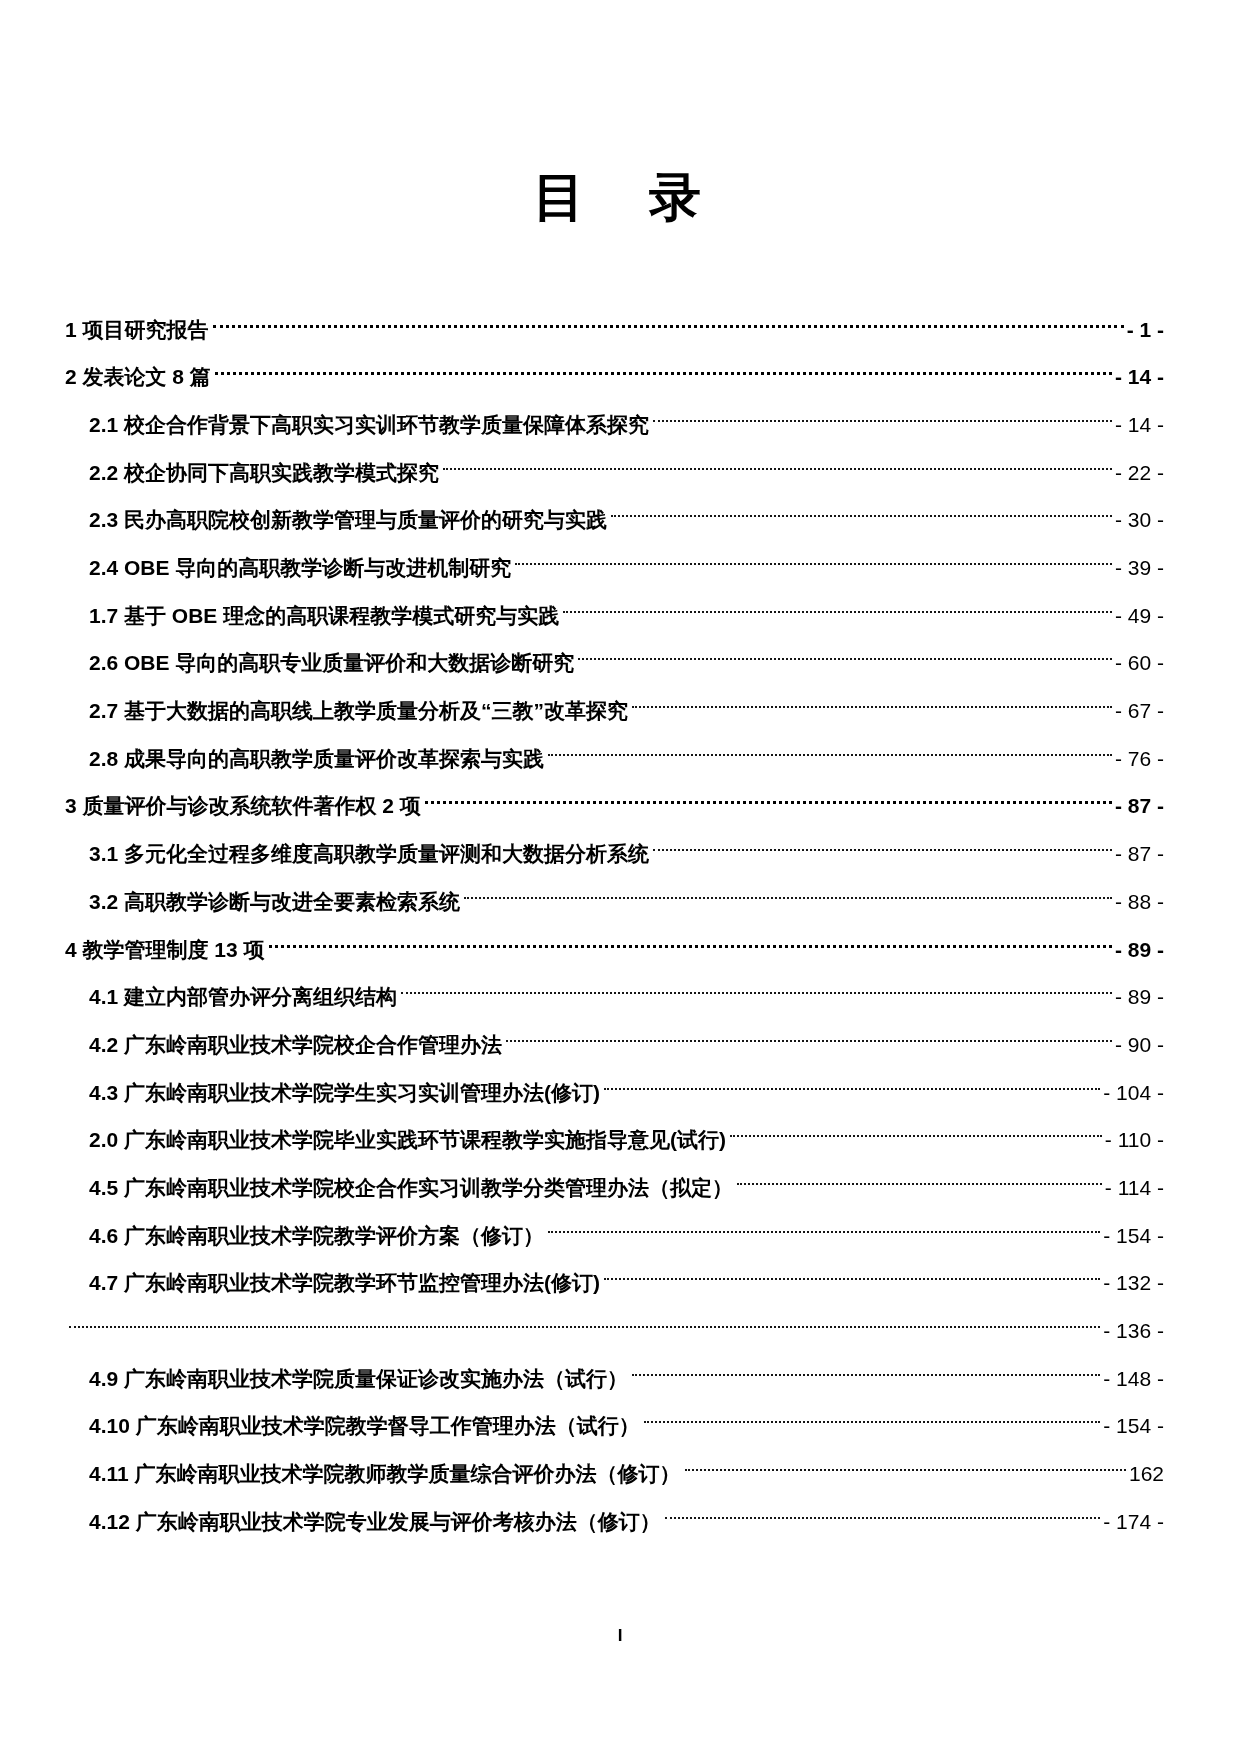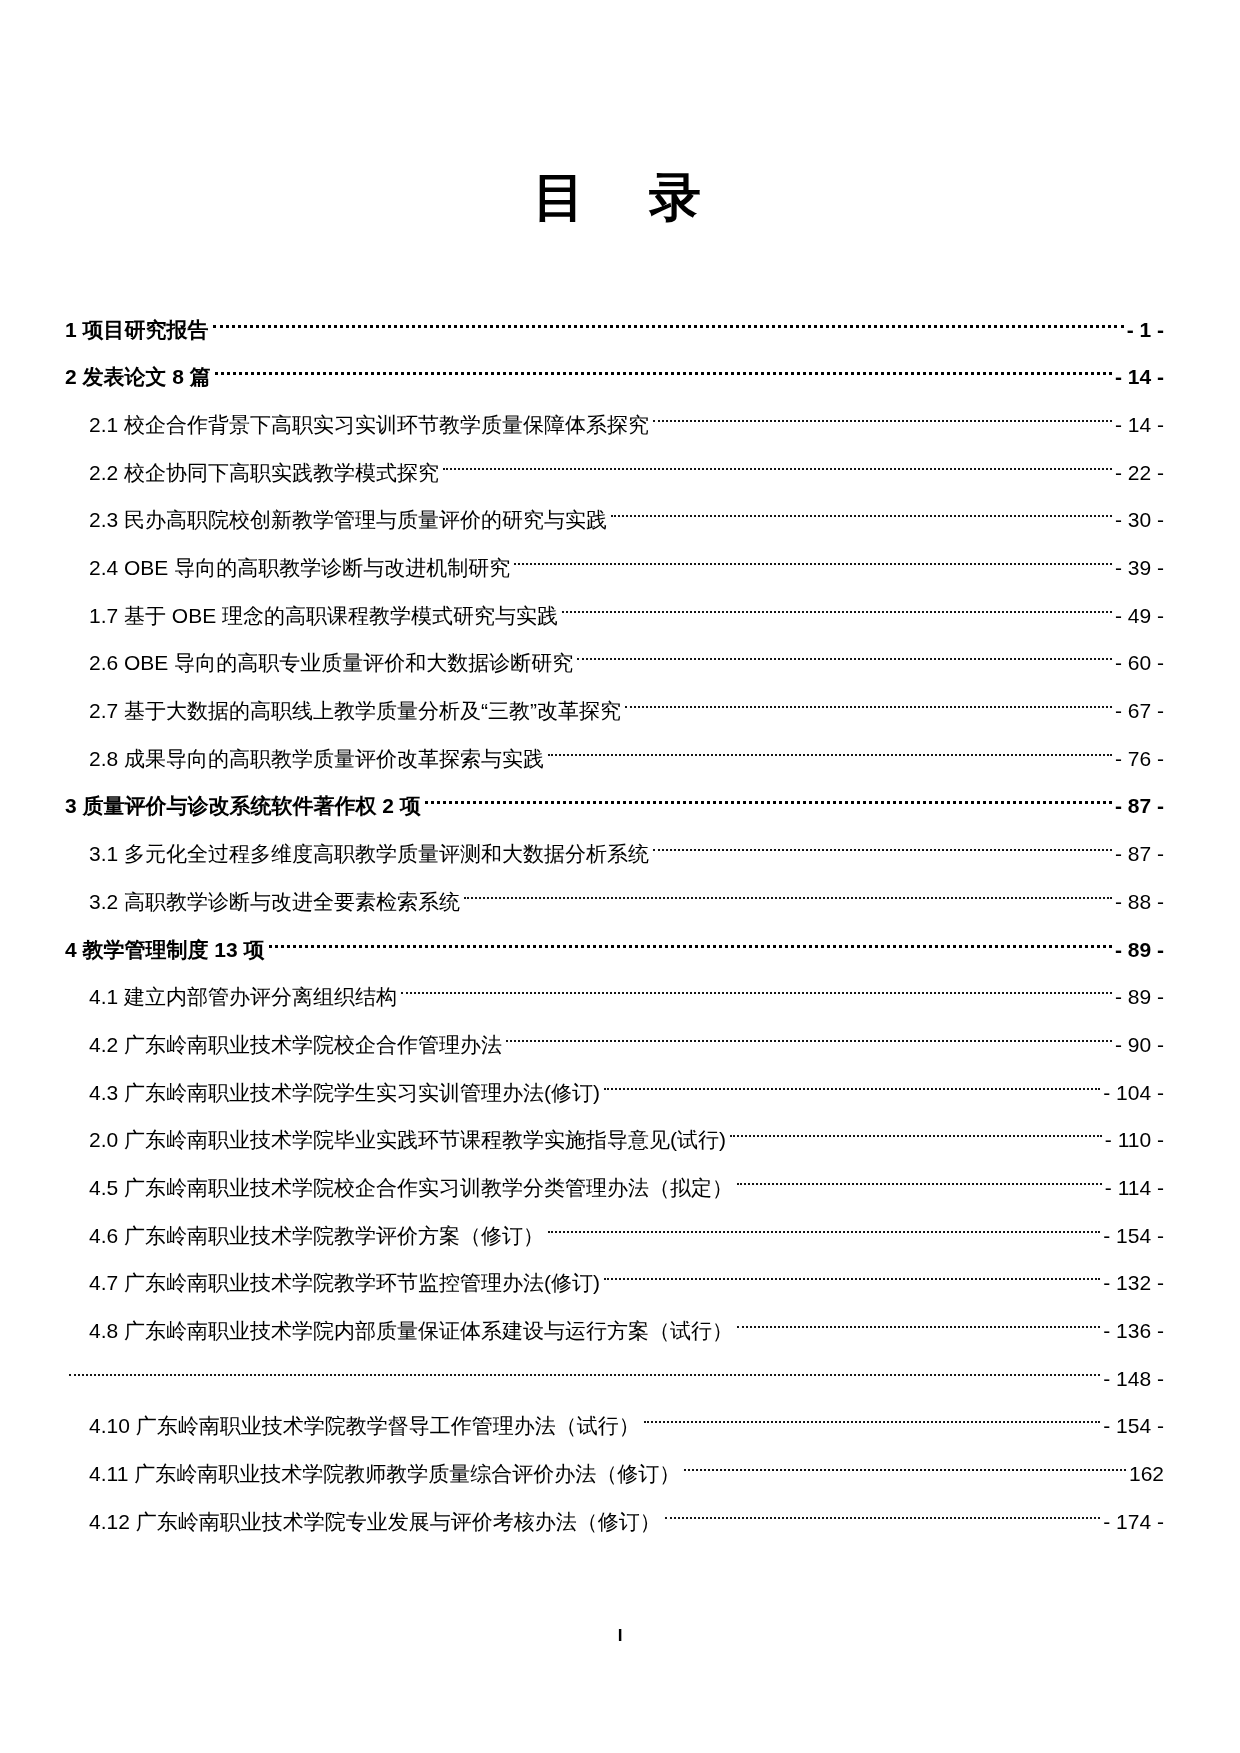--- a/index.html
+++ b/index.html
@@ -32,21 +32,21 @@
   }
   .toc-row {
     display: flex;
     align-items: flex-start;
     height: 47.7px;
     font-size: 21px;
     line-height: 1;
     white-space: nowrap;
   }
   .toc-row.lvl1 { font-weight: 700; }
-  .toc-row.lvl2 .row-label { padding-left: 24px; }
+  .toc-row.lvl2 .row-label { padding-left: 24px; font-weight: bold; }
   .row-label { flex: 0 0 auto; }
   .row-page  { flex: 0 0 auto; }
   .dots {
     flex: 1 1 auto;
     min-width: 12px;
     border-bottom: 2.6px dotted #141414;
     margin: 0 3px 0 4px;
     transform: translateY(6px);
   }
   .toc-row.lvl1 .dots {
@@ -172,25 +172,25 @@
     <span class="row-label">4.6 广东岭南职业技术学院教学评价方案（修订）</span>
     <span class="dots"></span>
     <span class="row-page">- 154 -</span>
   </div>
       <div class="toc-row lvl2">
     <span class="row-label">4.7 广东岭南职业技术学院教学环节监控管理办法(修订)</span>
     <span class="dots"></span>
     <span class="row-page">- 132 -</span>
   </div>
       <div class="toc-row lvl2">
-    <span class="row-label">4.8 广东岭南职业技术学院内部质量保证体系建设与运行方案（试行）</span>
     <span class="dots"></span>
     <span class="row-page">- 136 -</span>
   </div>
       <div class="toc-row lvl2">
+    <span class="row-label">4.9 广东岭南职业技术学院质量保证诊改实施办法（试行）</span>
     <span class="dots"></span>
     <span class="row-page">- 148 -</span>
   </div>
       <div class="toc-row lvl2">
     <span class="row-label">4.10 广东岭南职业技术学院教学督导工作管理办法（试行）</span>
     <span class="dots"></span>
     <span class="row-page">- 154 -</span>
   </div>
       <div class="toc-row lvl2">
     <span class="row-label">4.11 广东岭南职业技术学院教师教学质量综合评价办法（修订）</span>

